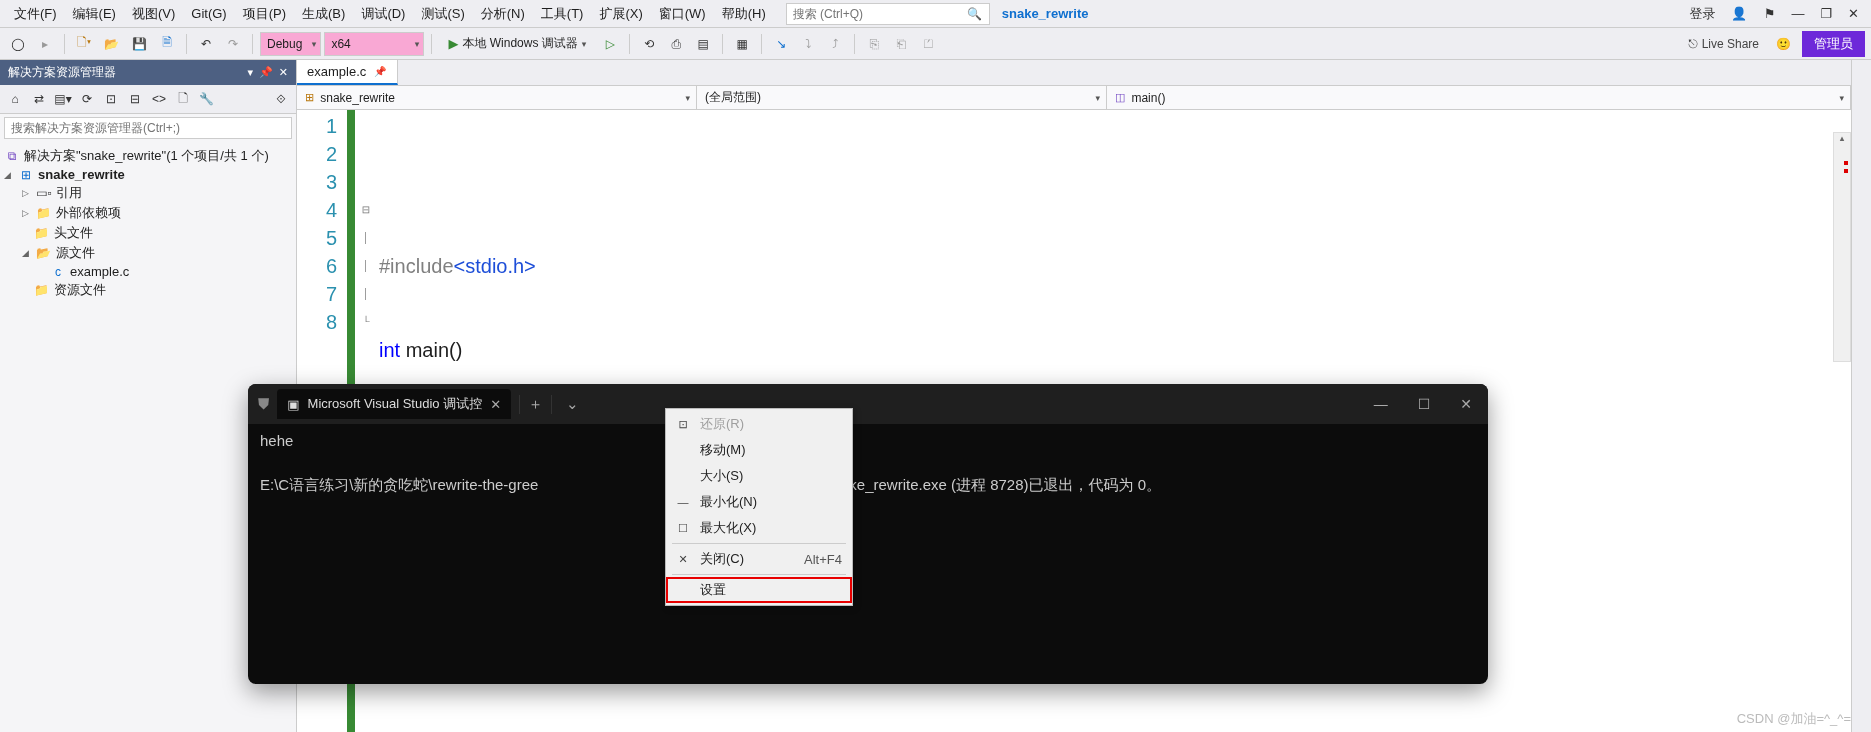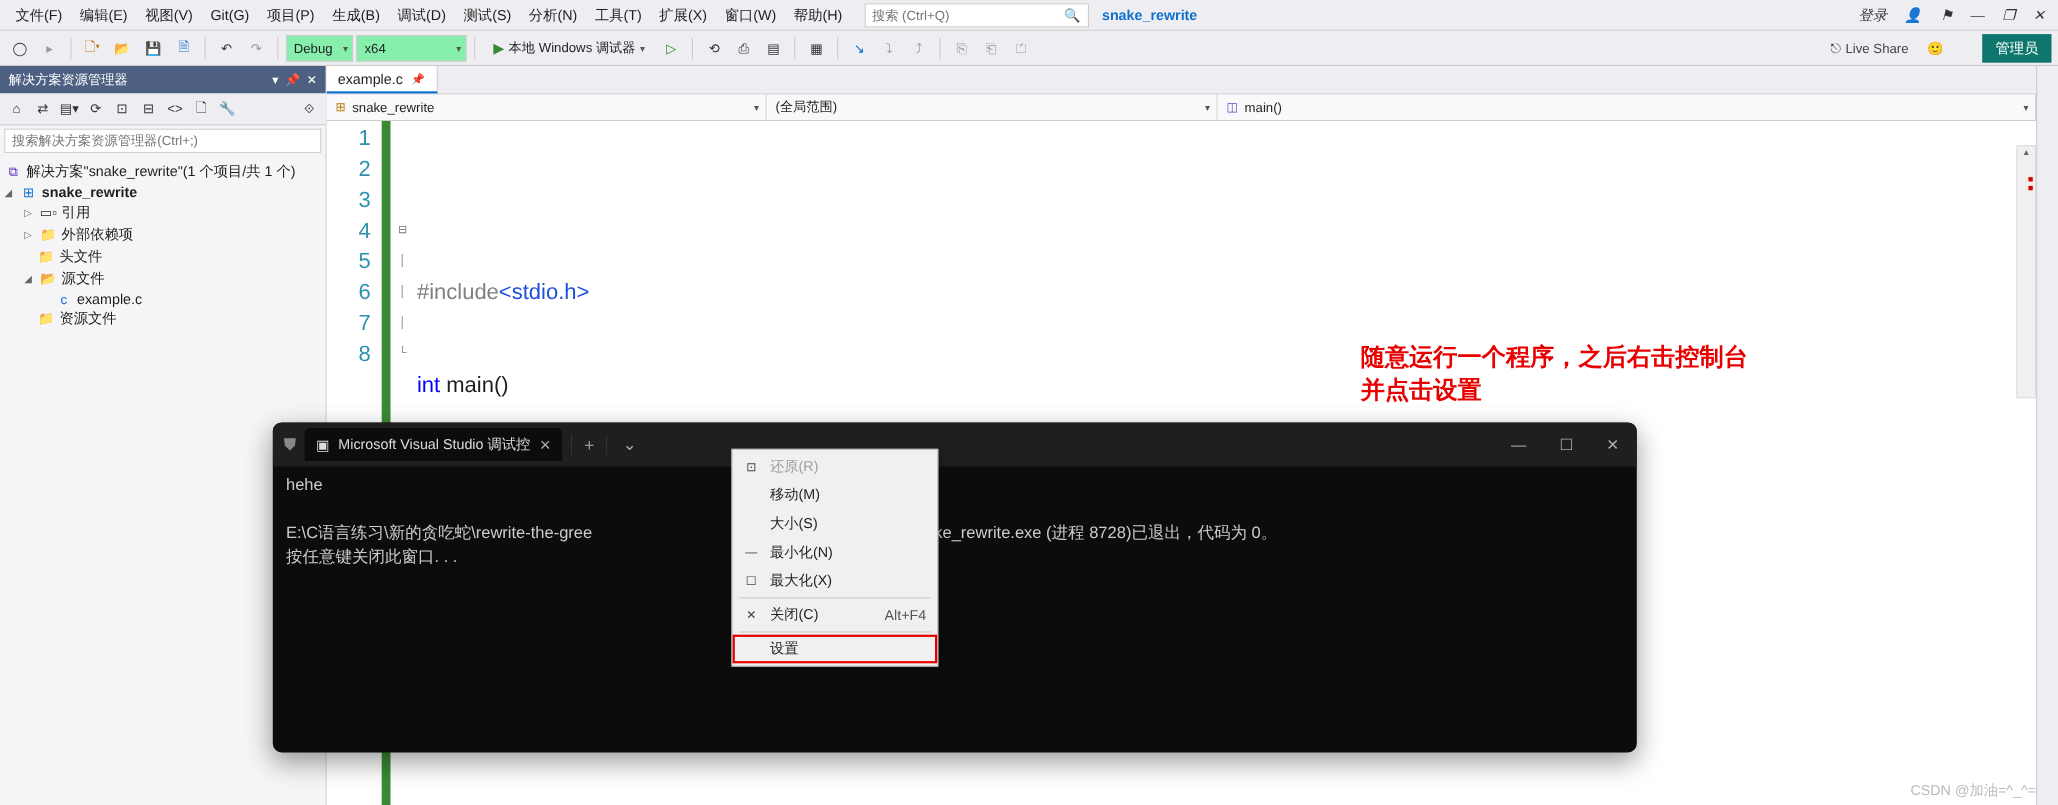--- a/index.html
+++ b/index.html
@@ -5,35 +5,35 @@
 * { margin: 0; padding: 0; box-sizing: border-box; font-family: "Segoe UI", "Microsoft YaHei", sans-serif; }
 body { background: #f5f5f7; width: 1871px; height: 732px; overflow: hidden; position: relative; font-size: 12px; color: #1e1e1e; }
 
 
 .menubar { display: flex; align-items: center; height: 28px; padding: 0 6px; background: #eeeef2; border-bottom: 1px solid #ccc; }
 .menubar .menu-item { padding: 4px 8px; font-size: 13px; cursor: pointer; }
 .searchbox { display: flex; align-items: center; margin-left: 12px; border: 1px solid #ccc; background: #fff; height: 22px; width: 204px; padding: 0 6px; }
 .searchbox input { border: none; outline: none; flex: 1; font-size: 12px; }
 .searchbox .icon { color: #555; }
 .solution-name { margin-left: 12px; font-size: 13px; color: #0e6fcf; font-weight: 600; }
-.right-controls { margin-left: auto; display: flex; align-items: center; gap: 4px; font-style: italic; }
+.right-controls { margin-left: auto; display: flex; align-items: center; gap: 4px; }
 .right-controls .ctrl { padding: 4px 6px; cursor: pointer; color: #333; font-size: 13px; }
 .flag-icon { color: #333; }
 
 
 .toolbar { display: flex; align-items: center; height: 32px; padding: 0 6px; background: #eeeef2; border-bottom: 1px solid #ccc; gap: 3px; }
 .tb-btn { height: 24px; min-width: 24px; display: flex; align-items: center; justify-content: center; border: 1px solid transparent; padding: 0 4px; cursor: pointer; color: #333; }
 .tb-sep { width: 1px; height: 20px; background: #ccc; margin: 0 4px; }
-.tb-combo { height: 24px; border: 1px solid #ccc; background: #86efac; padding: 0 18px 0 6px; display: flex; align-items: center; font-size: 12px; position: relative; }
+.tb-combo { height: 24px; border: 1px solid #ccc; background: #f9a8d4; padding: 0 18px 0 6px; display: flex; align-items: center; font-size: 12px; position: relative; }
 .tb-combo::after { content: "▾"; position: absolute; right: 4px; font-size: 9px; color: #555; }
 .tb-debug { display: flex; align-items: center; gap: 4px; padding: 0 8px; height: 24px; border: 1px solid transparent; cursor: pointer; }
 .tb-debug .play { color: #388a34; font-size: 13px; }
 .tb-right { margin-left: auto; display: flex; align-items: center; gap: 6px; }
 .live-share { display: flex; align-items: center; gap: 4px; font-size: 12px; color: #444; padding: 0 6px; }
-.admin-btn { background: #0f766e; color: #fff; padding: 4px 12px; font-size: 13px; margin-left: 24px; }
+.admin-btn { background: #6d28d9; color: #fff; padding: 4px 12px; font-size: 13px; }
 
 
 .main { display: flex; height: calc(100% - 60px); }
 
 
 .sidebar { width: 297px; background: #f5f5f7; border-right: 1px solid #ccc; display: flex; flex-direction: column; }
 .side-header { background: #4d6082; color: #fff; font-size: 12px; padding: 4px 8px; display: flex; align-items: center; justify-content: space-between; }
 .side-header .hicons { display: flex; gap: 6px; font-size: 11px; }
 .side-toolbar { display: flex; align-items: center; gap: 2px; padding: 3px 4px; border-bottom: 1px solid #ccc; background: #eeeef2; }
 .side-toolbar .st-btn { width: 22px; height: 22px; display: flex; align-items: center; justify-content: center; color: #333; cursor: pointer; font-size: 12px; }
@@ -289,24 +289,20 @@
       </div>
       <div class="code-body">
         <div></div>
         <div><span class="tok-pp">#include</span><span class="tok-inc">&lt;stdio.h&gt;</span></div>
         <div><span class="tok-kw">int</span><span> main()</span></div>
         <div><span>{</span></div>
         <div>    <span class="tok-func">printf</span><span>(</span><span class="tok-str">"</span><span class="tok-str">hehe</span><span class="tok-esc">\n</span><span class="tok-str">"</span><span>);</span></div>
         <div>    <span class="tok-kw">return</span><span> 0;</span></div>
         
       </div>
-      <div class="annotation">
-        <div>随意运行一个程序，之后右击控制台</div>
-        <div>并点击设置</div>
-      </div>
     </div>
   </div>
   <div class="right-side"></div>
 </div>
 
 <div class="terminal">
   <div class="term-titlebar">
     <span style="color:#888">⛊</span>
     <div class="term-tab">
       <span>▣</span>
@@ -318,21 +314,20 @@
     <div class="term-controls">
       <span>—</span>
       <span>☐</span>
       <span>✕</span>
     </div>
   </div>
   <div class="term-body">
     <div>hehe</div>
     <div>&nbsp;</div>
     <div><span>E:\C语言练习\新的贪吃蛇\rewrite-the-gree</span><span style="display:inline-block;width:190px"></span><span>ite\x64\Debug\snake_rewrite.exe (进程 8728)已退出，代码为 0。</span></div>
-    <div>按任意键关闭此窗口. . .</div>
   </div>
 </div>
 
 <div class="ctx-menu">
   <div class="ctx-item disabled">
       <span class="ci-icon">⊡</span>
       <span>还原(R)</span>
     </div>
   <div class="ctx-item">
       <span class="ci-icon"></span>

